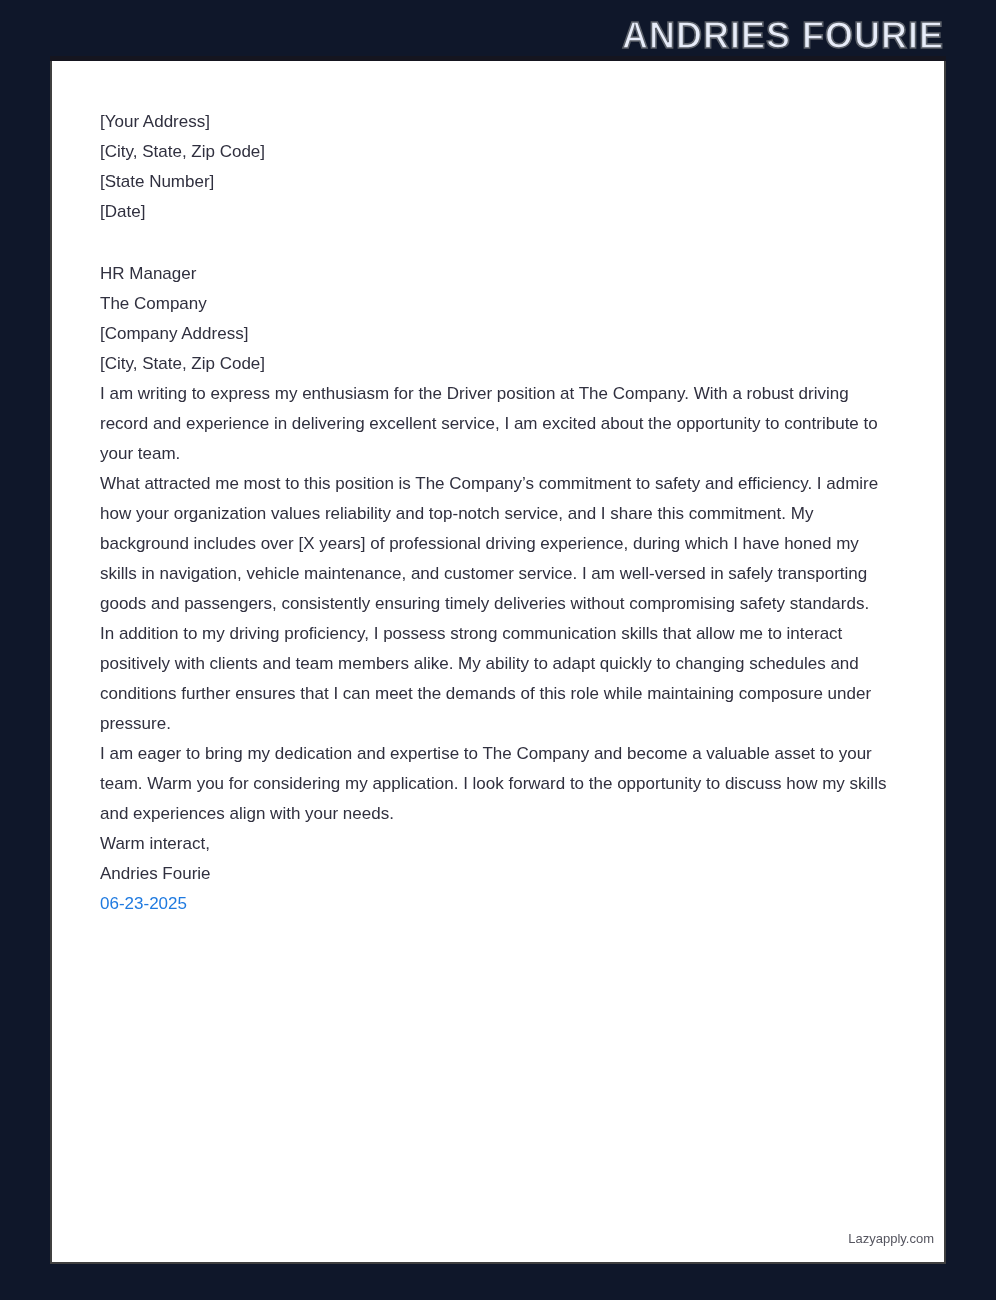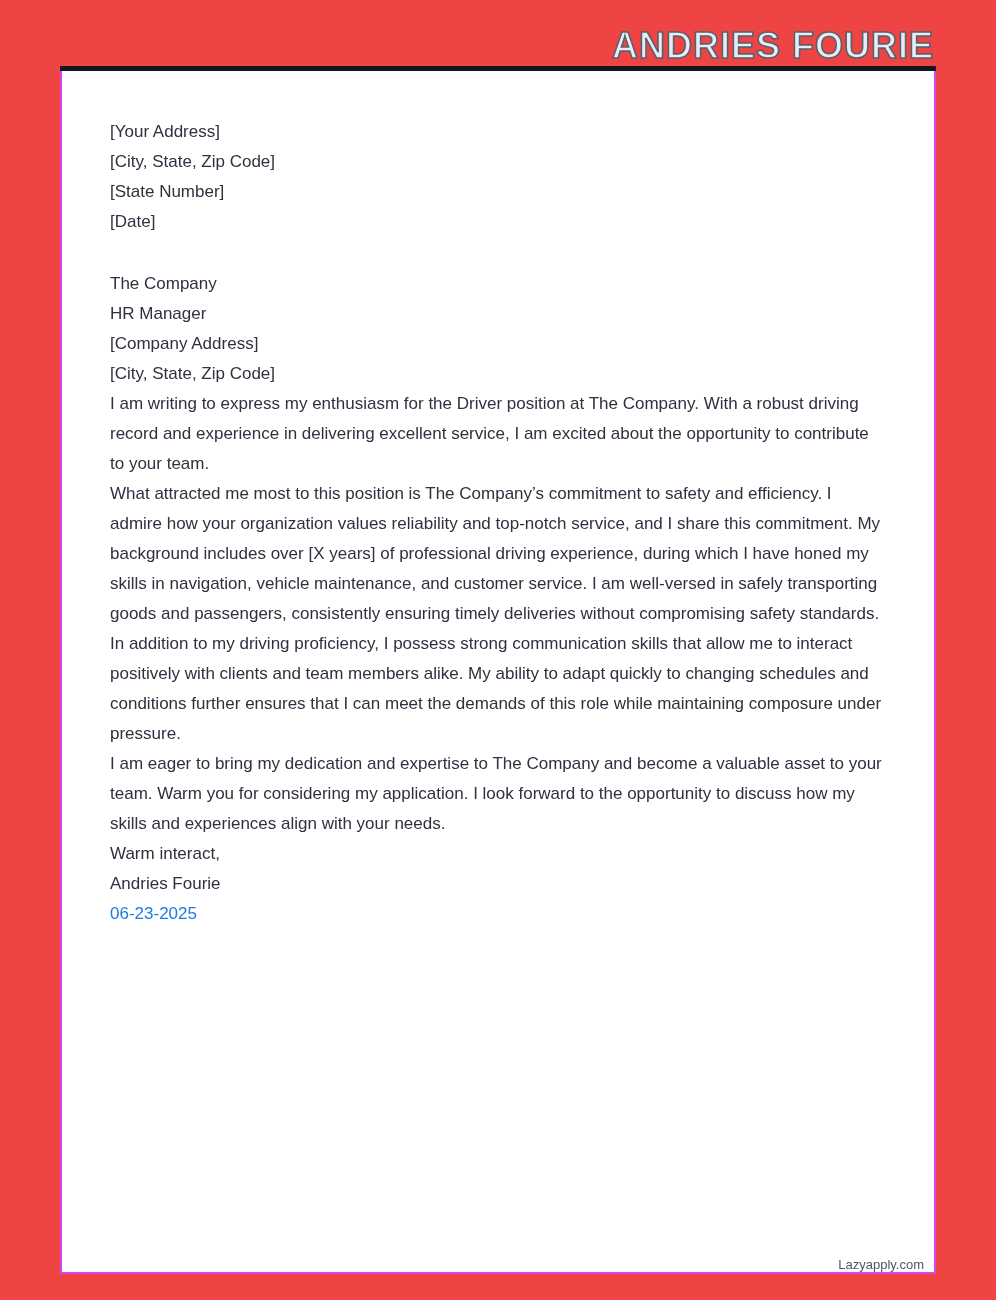--- a/index.html
+++ b/index.html
@@ -7,22 +7,22 @@
   body {
     font-family: "Liberation Sans", "DejaVu Sans", sans-serif;
     width: 996px;
     height: 1300px;
     position: relative;
     overflow: hidden;
   }
   .page {
     width: 996px;
     height: 1300px;
-    background: #ef4444;
-    padding: 10px;
+    background: #0f172a;
+    padding: 0;
   }
   
   .header {
     height: 56px;
     display: flex;
     align-items: flex-end;
     justify-content: flex-end;
     padding: 0 52px 2px 0;
   }
   .title {
@@ -33,21 +33,21 @@
     -webkit-text-stroke: 1.6px #5b6069;
     text-transform: uppercase;
     line-height: 1;
     white-space: nowrap;
   }
   
   .letter-box {
     margin: 0 50px;
     height: 1208px;
     background: #ffffff;
-    border: 2px solid #d946ef;
+    border: 2px solid #404040;
     position: relative;
   }
   .top-rule {
     height: 5px;
     background: #15151f;
     margin: -2px -2px 0 -2px;
   }
   .letter-content {
     padding: 46px 52px 0 48px;
     color: #30303f;
@@ -57,21 +57,21 @@
   .letter-content p { margin: 0; }
   .block { margin-top: 32px; }
   .block:first-child { margin-top: 0; }
   .date-link {
     margin-top: 12px;
     color: #1f7ae0;
     cursor: pointer;
   }
   .footer-brand {
     position: absolute;
-    bottom: 0;
+    bottom: 16px;
     right: 10px;
     font-size: 13px;
     color: #55555f;
   }
 </style>
 </head>
 <body>
 
 <div class="page">
 
@@ -85,22 +85,22 @@
     <div class="letter-content">
 
       <div class="block">
         <p>[Your Address]</p>
         <p>[City, State, Zip Code]</p>
         <p>[State Number]</p>
         <p>[Date]</p>
       </div>
 
       <div class="block">
+        <p>HR Manager</p>
         <p>The Company</p>
-        <p>HR Manager</p>
         <p>[Company Address]</p>
         <p>[City, State, Zip Code]</p>
       </div>
 
 
       <p class="block">I am writing to express my enthusiasm for the Driver position at The Company. With a robust driving record and experience in delivering excellent service, I am excited about the opportunity to contribute to your team.</p>
       <p class="block">What attracted me most to this position is The Company’s commitment to safety and efficiency. I admire how your organization values reliability and top-notch service, and I share this commitment. My background includes over [X years] of professional driving experience, during which I have honed my skills in navigation, vehicle maintenance, and customer service. I am well-versed in safely transporting goods and passengers, consistently ensuring timely deliveries without compromising safety standards.</p>
       <p class="block">In addition to my driving proficiency, I possess strong communication skills that allow me to interact positively with clients and team members alike. My ability to adapt quickly to changing schedules and conditions further ensures that I can meet the demands of this role while maintaining composure under pressure.</p>
       <p class="block">I am eager to bring my dedication and expertise to The Company and become a valuable asset to your team. Warm you for considering my application. I look forward to the opportunity to discuss how my skills and experiences align with your needs.</p>
 

